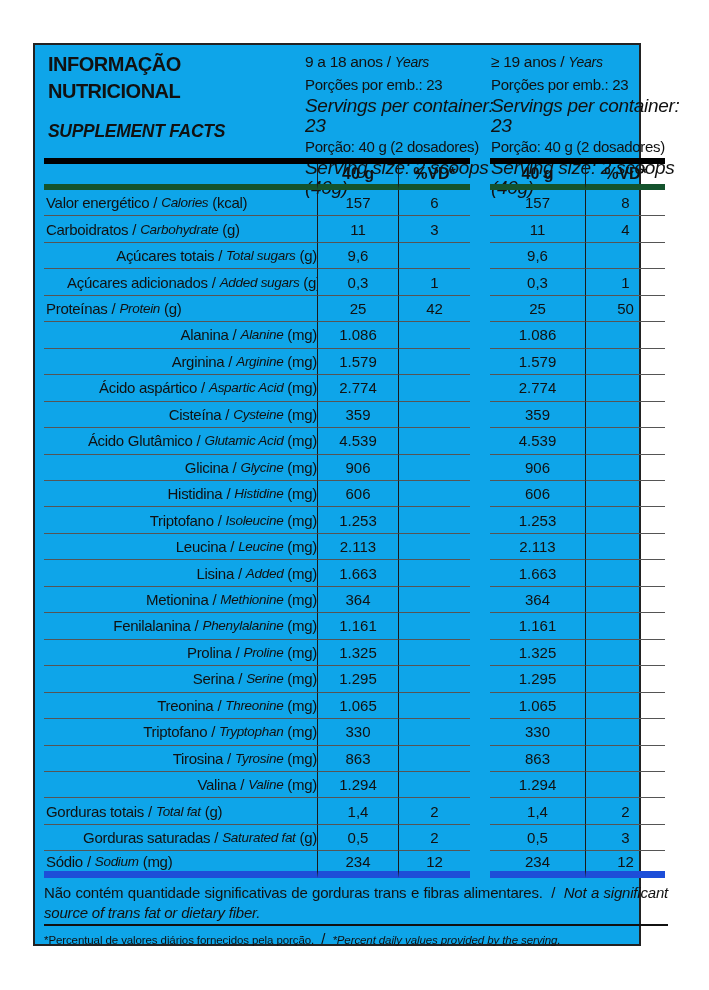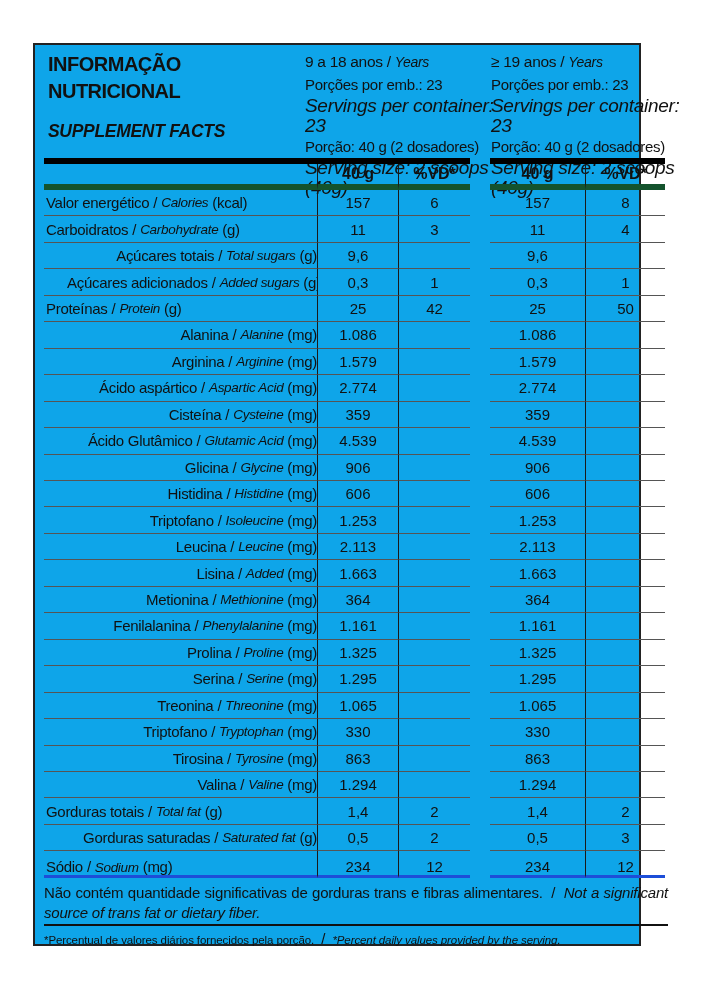--- a/index.html
+++ b/index.html
@@ -22,21 +22,21 @@
   
   .bar{position:absolute;top:113px;height:6px;background:#000;}
   .bar-l{left:9px;width:426px;}
   .bar-r{left:455px;width:175px;}
   
   .tbl{position:absolute;left:9px;top:119px;width:621px;}
   .row{display:flex;height:26.46px;box-sizing:border-box;}
   .hrow{height:26px;}
   .c{box-sizing:border-box;border-bottom:1px solid #555;display:flex;align-items:center;}
   .hrow .c{border-bottom:6px solid #14532d;justify-content:center;font-weight:bold;font-size:16px;text-align:right;}
-  .last .c{border-bottom:3px solid #1d4ed8;align-items:flex-end;}
+  .last .c{border-bottom:7px solid #1d4ed8;}
   .name{width:274px;border-right:1.5px solid #1a1a1a;padding-left:2px;
         white-space:nowrap;overflow:hidden;letter-spacing:-0.3px;}
   .a1{width:80px;justify-content:center;font-size:15px;}
   .d1{width:72px;border-left:1.5px solid #1a1a1a;justify-content:center;font-size:15px;}
   .gapc{width:20px;box-sizing:border-box;}
   .a2{width:95px;justify-content:center;font-size:15px;}
   .d2{width:80px;border-left:1.5px solid #1a1a1a;justify-content:center;font-size:15px;}
   .pt{font-size:15px;}
   .en{font-size:13.5px;font-style:italic;}
   .slash{margin:0 4px;font-size:15px;}

